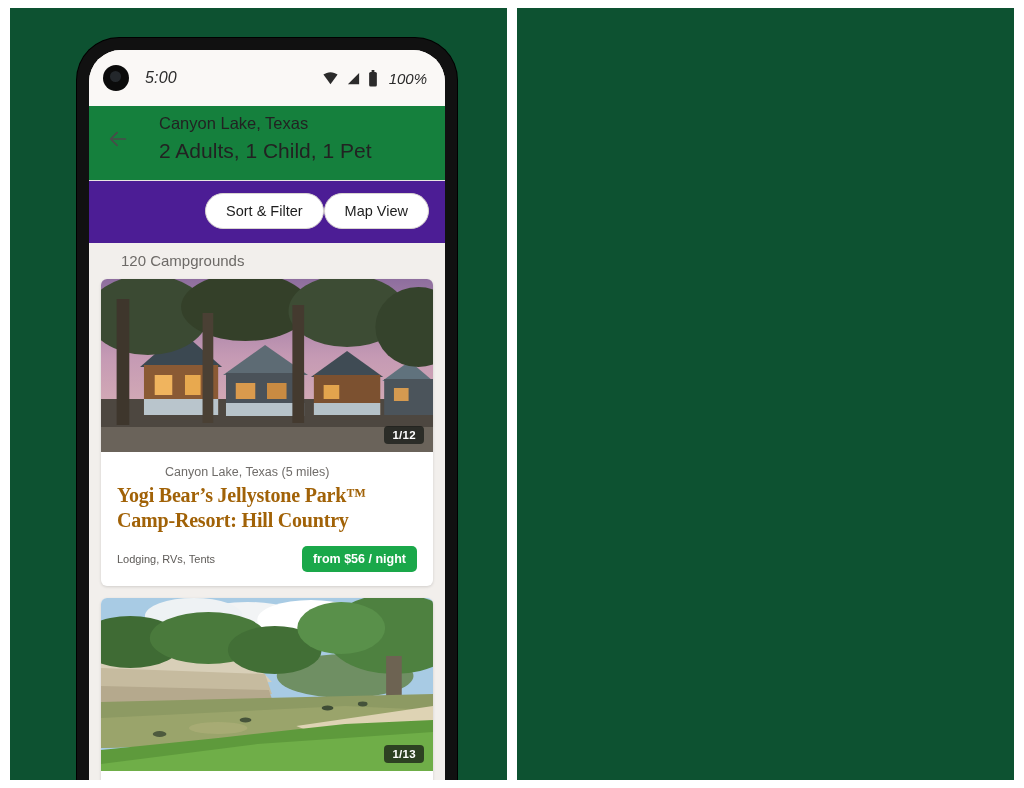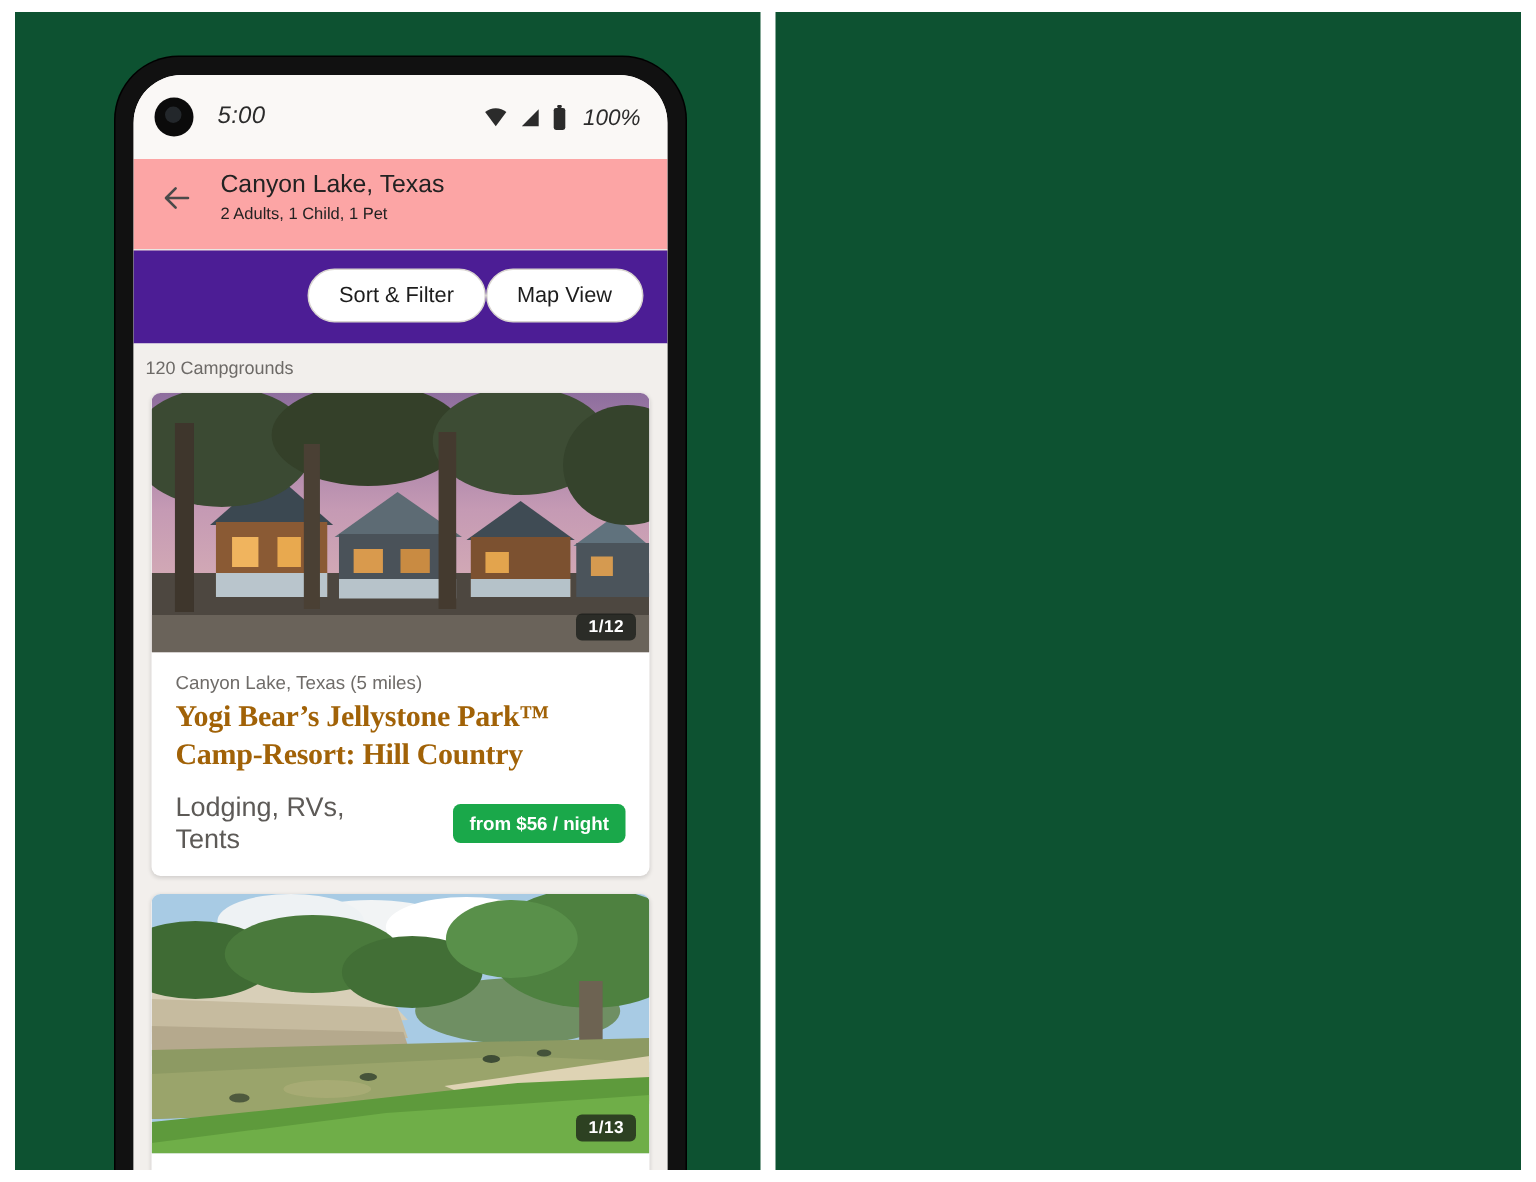--- a/index.html
+++ b/index.html
@@ -73,52 +73,52 @@
   .sb-left { display: flex; align-items: center; gap: 16px; }
   .sb-time { font-size: 16px; color: #2b2b2b; letter-spacing: .2px; }
   .sb-right { display: flex; align-items: center; gap: 7px; }
   .sb-right .pct { font-size: 15px; color: #2b2b2b; margin-left: 4px; }
   .ic { display: block; }
 
   
   .srch-head {
     display: flex; align-items: center;
     padding: 6px 16px 14px 14px;
-    gap: 14px;
-    background: #fca5a5;
+    gap: 26px;
+    background: #15803d;
     border-bottom: 1px solid #e9e6e3;
   }
   .back-btn {
     width: 30px; height: 30px; flex: none;
     display: flex; align-items: center; justify-content: center;
     color: #4a4a4a;
   }
   .srch-titles { line-height: 1.45; }
   .srch-loc { font-size: 16.5px; color: #222; }
-  .srch-party { font-size: 11px; color: #222; }
+  .srch-party { font-size: 21px; color: #222; }
 
   .filter-row {
     display: flex; justify-content: flex-end;
     padding: 12px 16px 14px 16px;
     background: #4c1d95;
   }
   .pill {
     border: 1px solid #d8d4d0;
     background: #fff;
     border-radius: 22px;
     padding: 9px 20px;
     font-size: 14.5px;
     color: #1d1d1d;
     white-space: nowrap;
   }
 
   .results-bar {
     background: #f2efec;
-    padding: 9px 16px 10px 8px;
-    font-size: 12px;
+    padding: 9px 16px 10px 32px;
+    font-size: 15px;
     color: #6d6a67;
   }
 
   
   .cards { background: #f2efec; padding: 0 12px; }
   .card {
     background: #ffffff;
     border-radius: 6px;
     overflow: hidden;
     margin-bottom: 12px;
@@ -139,36 +139,37 @@
     padding: 3px 8px;
     border-radius: 4px;
     letter-spacing: .3px;
     margin-top: 21px;
   }
   .card-body { padding: 13px 16px 14px 16px; }
   .card-sub {
     font-size: 12.5px;
     color: #6f6c69;
     margin-bottom: 4px;
+    margin-left: 48px;
   }
   .card-title {
     font-family: "Liberation Serif", serif;
     font-weight: bold;
     font-size: 20px;
     line-height: 1.24;
     color: #a16207;
     letter-spacing: -.2px;
   }
   .card-foot {
     display: flex;
     align-items: center;
     justify-content: space-between;
     margin-top: 13px;
   }
-  .card-tags { font-size: 18px; color: #5d5a57; }
+  .card-tags { font-size: 11px; color: #5d5a57; }
   .price-badge {
     background: #1aa84a;
     color: #ffffff;
     font-size: 12.5px;
     font-weight: bold;
     padding: 6px 11px;
     border-radius: 5px;
     white-space: nowrap;
     margin-left: 32px;
   }

